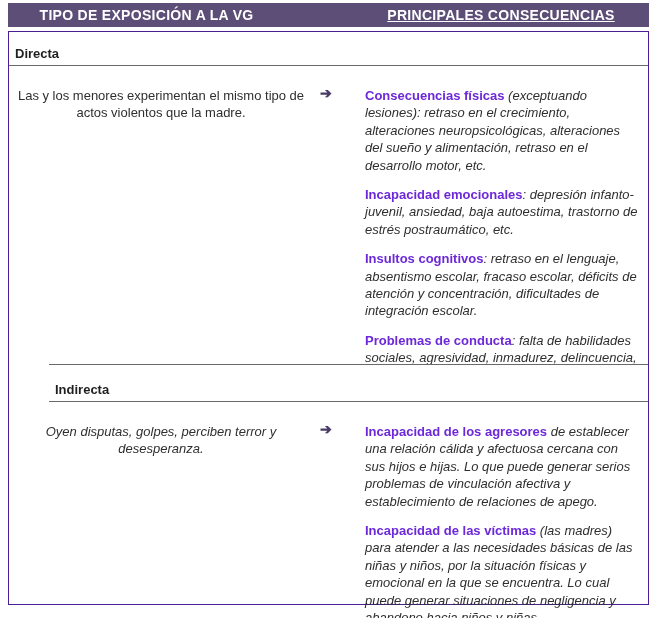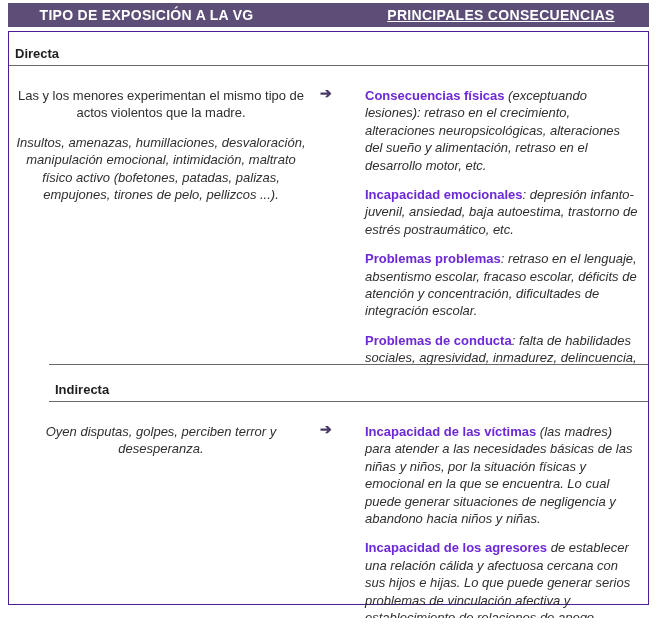--- a/index.html
+++ b/index.html
@@ -84,44 +84,43 @@
 
   <div class="body-box">
 
     <div class="label-row r1">
       <span>Directa</span>
     </div>
 
     <div class="content-row r1">
       <div class="col-left">
           <p class="para"><span>Las y los menores experimentan el mismo tipo de actos violentos que la madre.</span></p>
-          <p class="para"><i>Insultos, amenazas, humillaciones, desvaloración, manipulación emocional, intimidación, maltrato físico activo (bofetones, patadas, palizas, empujones, tirones de pelo, pellizcos ...).</i></p>
         </div>
       <div class="col-arrow">
         <span>➔</span>
       </div>
       <div class="col-right">
           <p class="para"><b>Consecuencias físicas</b><i> (exceptuando lesiones): retraso en el crecimiento, alteraciones neuropsicológicas, alteraciones del sueño y alimentación, retraso en el desarrollo motor, etc.</i></p>
           <p class="para"><b>Incapacidad emocionales</b><i>: depresión infanto-juvenil, ansiedad, baja autoestima, trastorno de estrés postraumático, etc.</i></p>
-          <p class="para"><b>Problemas problemas</b><i>: retraso en el lenguaje, absentismo escolar, fracaso escolar, déficits de atención y concentración, dificultades de integración escolar.</i></p>
+          <p class="para"><b>Insultos cognitivos</b><i>: retraso en el lenguaje, absentismo escolar, fracaso escolar, déficits de atención y concentración, dificultades de integración escolar.</i></p>
           <p class="para"><b>Problemas de conducta</b><i>: falta de habilidades sociales, agresividad, inmadurez, delincuencia, toxicomanías, etc.</i></p>
         </div>
     </div>
 
     <div class="label-row r2">
       <span>Indirecta</span>
     </div>
 
     <div class="content-row r2">
       <div class="col-left">
           <p class="para"><i>Oyen disputas, golpes, perciben terror y desesperanza.</i></p>
         </div>
       <div class="col-arrow">
         <span>➔</span>
       </div>
       <div class="col-right">
+          <p class="para"><b>Incapacidad de los agresores</b><i> de establecer una relación cálida y afectuosa cercana con sus hijos e hijas. Lo que puede generar serios problemas de vinculación afectiva y establecimiento de relaciones de apego.</i></p>
           <p class="para"><b>Incapacidad de las víctimas</b><i> (las madres) para atender a las necesidades básicas de las niñas y niños, por la situación físicas y emocional en la que se encuentra. Lo cual puede generar situaciones de negligencia y abandono hacia niños y niñas.</i></p>
-          <p class="para"><b>Incapacidad de los agresores</b><i> de establecer una relación cálida y afectuosa cercana con sus hijos e hijas. Lo que puede generar serios problemas de vinculación afectiva y establecimiento de relaciones de apego.</i></p>
         </div>
     </div>
 
   </div>
 </div>
 
 </body></html>

